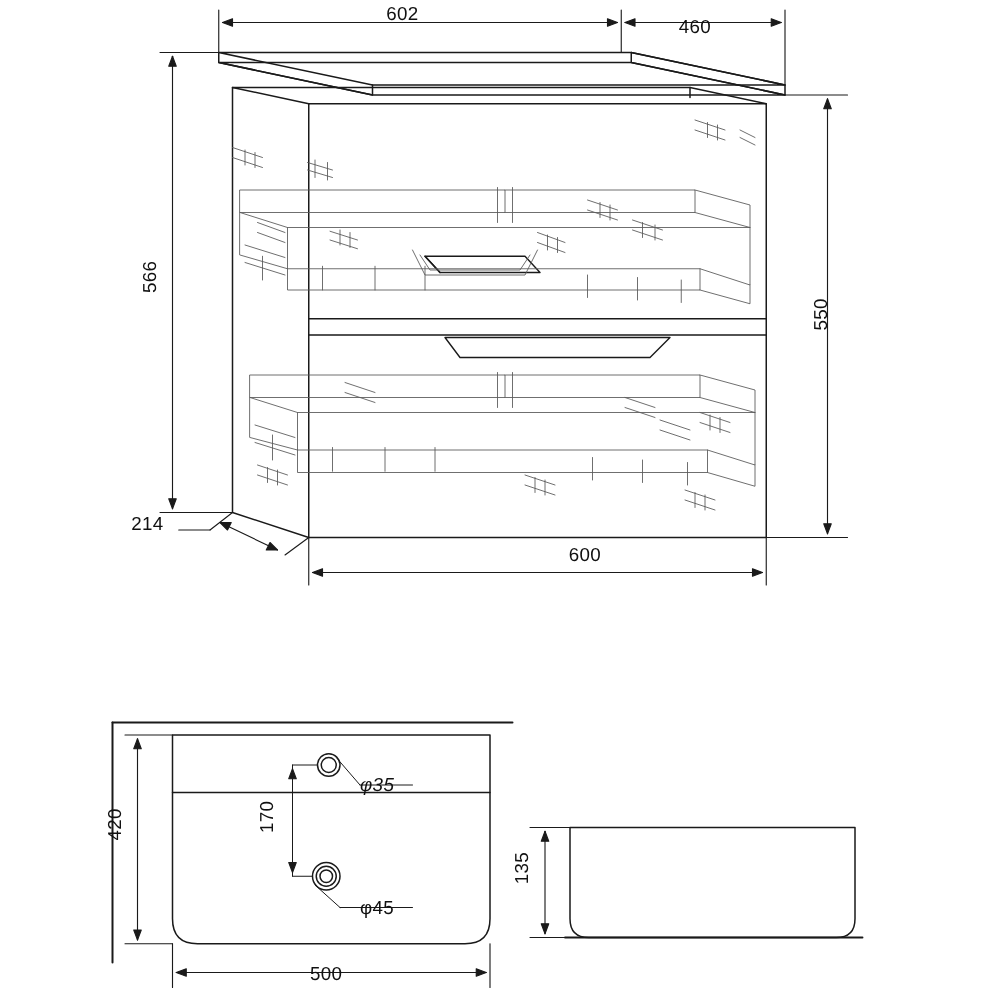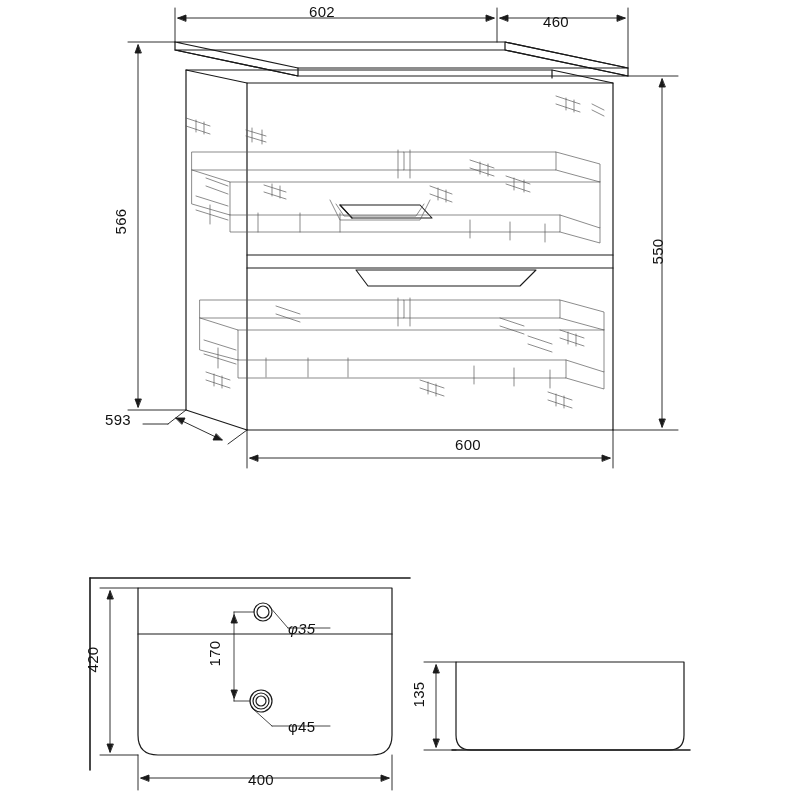--- a/index.html
+++ b/index.html
@@ -244,24 +244,24 @@
         <path d="M436 747 l-3 -8 l6 0 Z" fill="#1a1a1a"></path>
       </g>
 
     </g>
   </svg>
 
   <div class="dim-label" style="left:309px; top:3px;">602</div>
   <div class="dim-label" style="left:543px; top:13px;">460</div>
   <div class="dim-label vert" style="left:100px; top:213px; width:40px; text-align:center;">566</div>
   <div class="dim-label vert" style="left:637px; top:243px; width:40px; text-align:center;">550</div>
-  <div class="dim-label" style="left:105px; top:411px;">593</div>
+  <div class="dim-label" style="left:105px; top:411px;">214</div>
   <div class="dim-label" style="left:455px; top:436px;">600</div>
 
   <div class="dim-label vert" style="left:72px; top:651px; width:40px; text-align:center;">420</div>
-  <div class="dim-label" style="left:248px; top:771px;">400</div>
+  <div class="dim-label" style="left:248px; top:771px;">500</div>
   <div class="dim-label vert" style="left:194px; top:645px; width:40px; text-align:center;">170</div>
   <div class="dim-label" style="left:288px; top:620px;font-style:italic;">φ35</div>
   <div class="dim-label" style="left:288px; top:718px;">φ45</div>
 
   <div class="dim-label vert" style="left:398px; top:686px; width:40px; text-align:center;">135</div>
 
 </div>
 
 </body></html>

